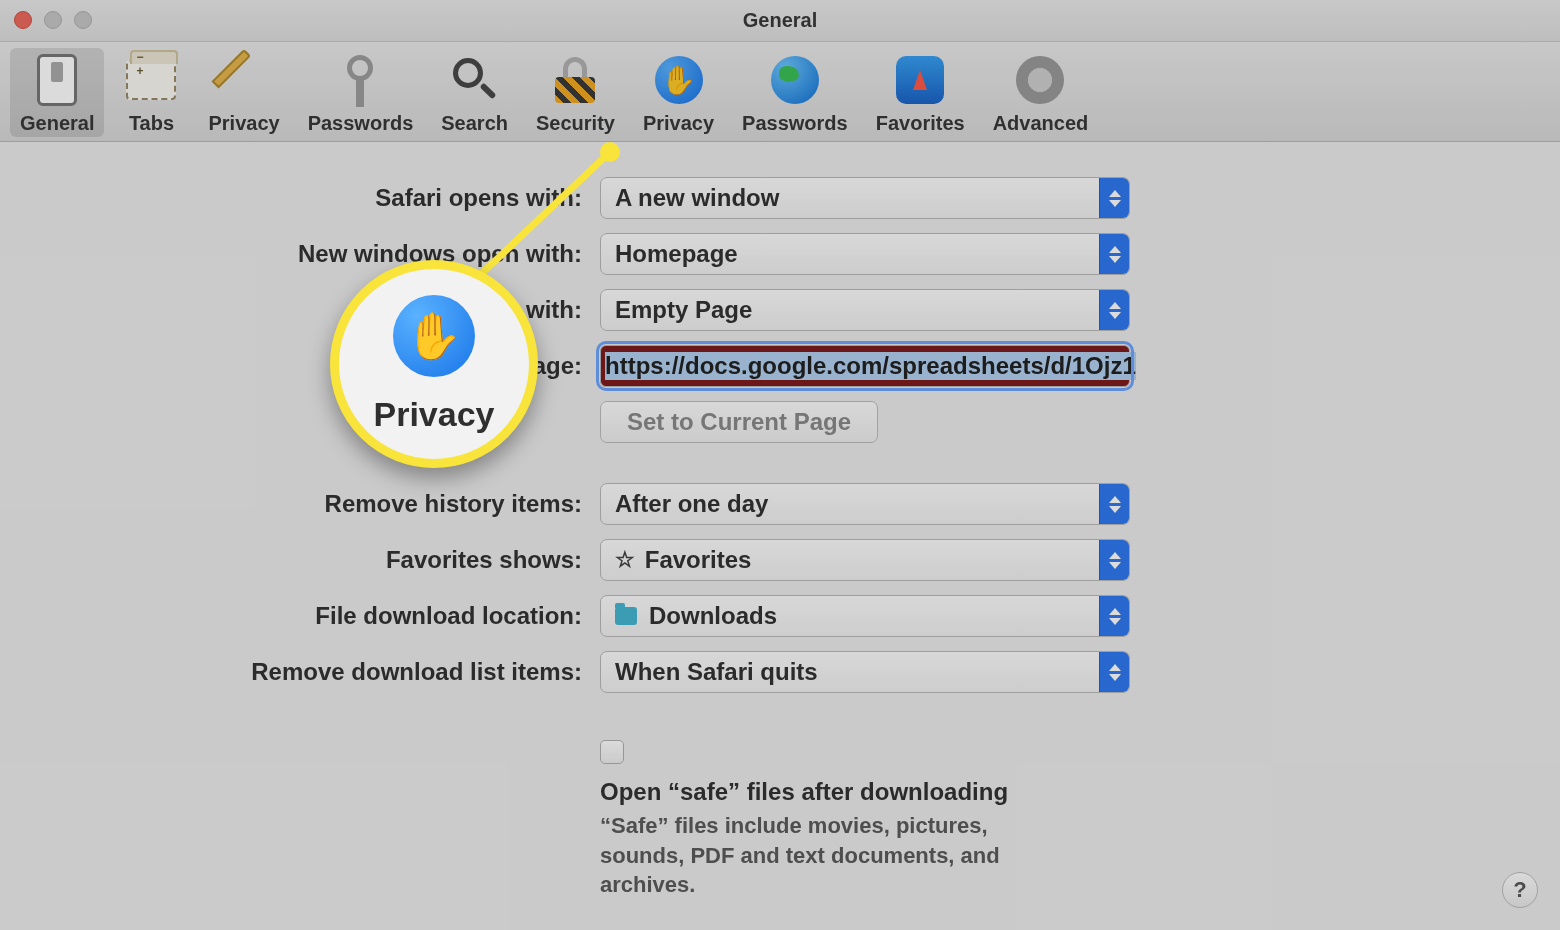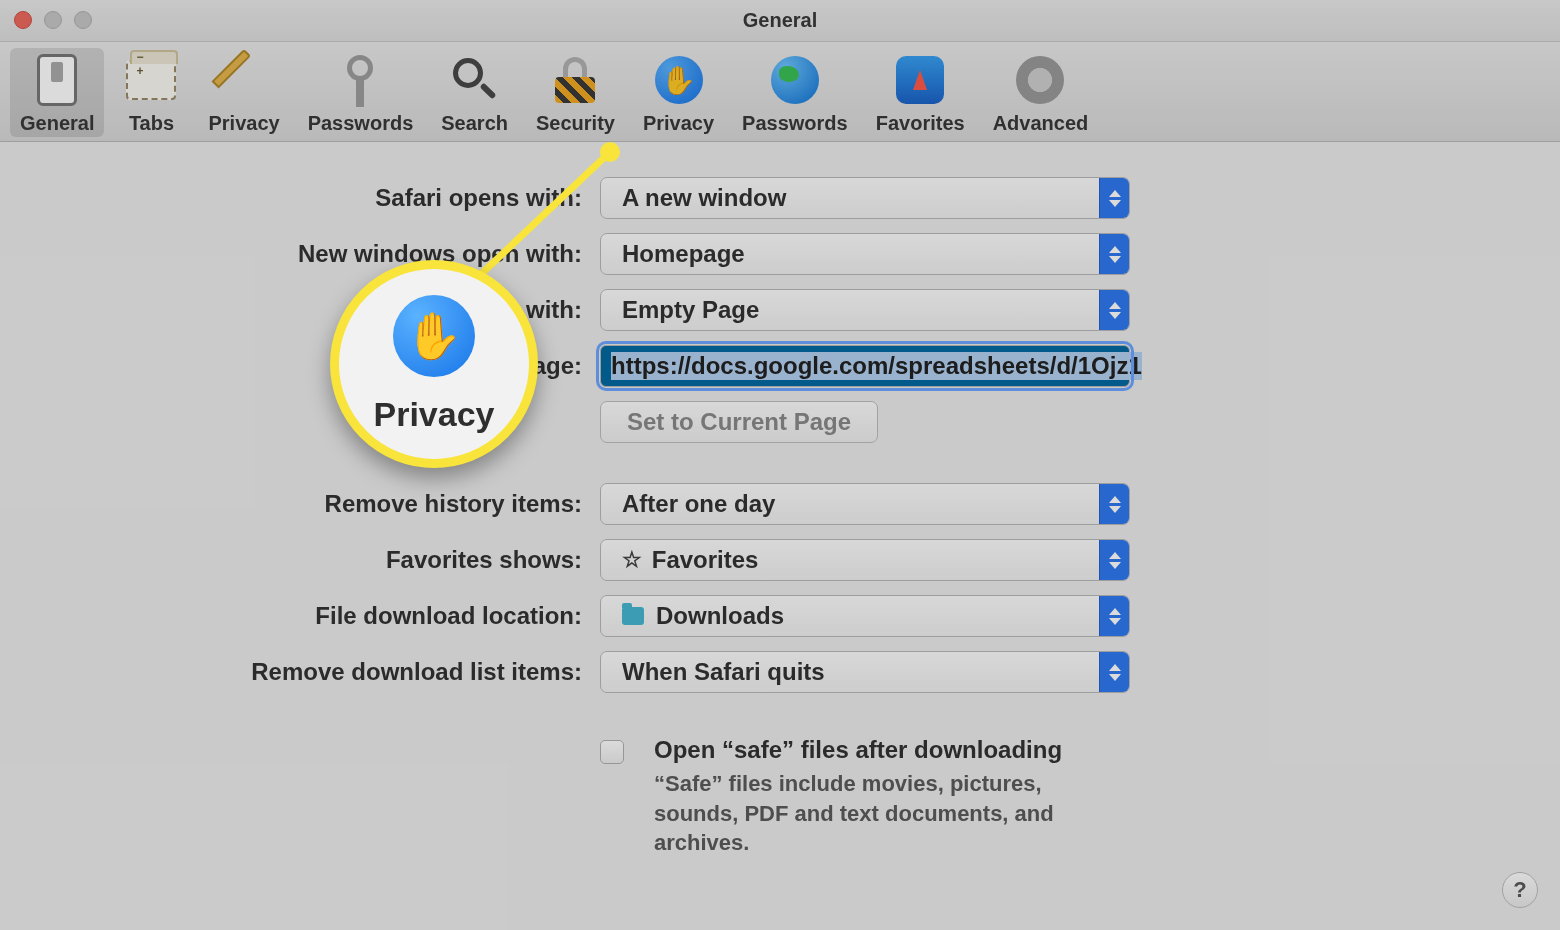--- a/index.html
+++ b/index.html
@@ -28,35 +28,35 @@
     padding:4px 10px 2px 10px; border-radius:6px; min-width:78px;}
   .tb.selected { background: rgba(0,0,0,0.10); }
   .tb .icon { width:56px; height:56px; display:flex; align-items:center; justify-content:center; }
   .tb .label { font-size:20px; color:#393939; }
   .content { padding-top:28px; }
   .row { display:flex; align-items:center; height:56px; }
   .row .lab { width:600px; text-align:right; padding-right:18px; font-size:24px; color:#333; }
   .ctrl { width:530px; }
   .select { position:relative; height:42px; background: linear-gradient(#fcfcfc,#efefef);
     border:1px solid #b9b9b9; border-radius:7px; display:flex; align-items:center;
-    padding-left:21px; font-size:24px; color:#333; }
+    padding-left:14px; font-size:24px; color:#333; }
   .stepper { position:absolute; right:0; top:0; width:30px; height:100%;
     background:#2f79ef; border-left:1px solid #2a60c8; border-radius:0 6px 6px 0;
     display:flex; flex-direction:column; align-items:center; justify-content:center; }
   .triU,.triD { width:0;height:0;border-left:6px solid transparent;border-right:6px solid transparent;}
   .triU{border-bottom:7px solid #fff; margin-bottom:3px;}
   .triD{border-top:7px solid #fff;}
-  .textfield { height:42px; background:#0369a1; border:1px solid #b9b9b9; border-radius:6px;
-    display:flex; align-items:center; padding:0 10px; font-size:24px; color:#222;
+  .textfield { height:42px; background:#7f1d1d; border:1px solid #b9b9b9; border-radius:6px;
+    display:flex; align-items:center; padding:0 4px; font-size:24px; color:#222;
     outline: 3px solid #6ea6ff; outline-offset: 1px; }
   .textfield span { background:#b3d1f2; }
   .btn { height:42px; display:inline-flex; align-items:center; justify-content:center;
     background:linear-gradient(#fcfcfc,#ededed); border:1px solid #bdbdbd; border-radius:7px;
     padding:0 26px; font-size:24px; color:#8a8a8a;}
-  .checkbox-row { display:flex; align-items:flex-start; gap:30px; margin-top:36px; margin-left:600px;}
+  .checkbox-row { display:flex; align-items:flex-start; gap:14px; margin-top:36px; margin-left:600px;flex-direction:column;}
   .chk { width:24px; height:24px; background:linear-gradient(#fff,#ececec);
     border:1px solid #b0b0b0; border-radius:5px; margin-top:4px;}
   .chk-text .hl { font-size:24px; color:#333;}
   .chk-text .sub { font-size:22px; color:#5b5b5b; margin-top:5px; width:430px; line-height:1.35;}
   .helpbtn { position:absolute; right:22px; bottom:22px; width:36px; height:36px; border-radius:50%;
     background:linear-gradient(#fefefe,#e9e9e9); border:1px solid #bcbcbc;
     display:flex;align-items:center;justify-content:center; font-size:22px; color:#5a5a5a; z-index:5;}
   .star { font-size:22px; margin-right:10px; color:#444;}
   .foldicon { width:22px;height:18px;background:#46b6d2;border-radius:3px;margin-right:12px;
     position:relative;}

